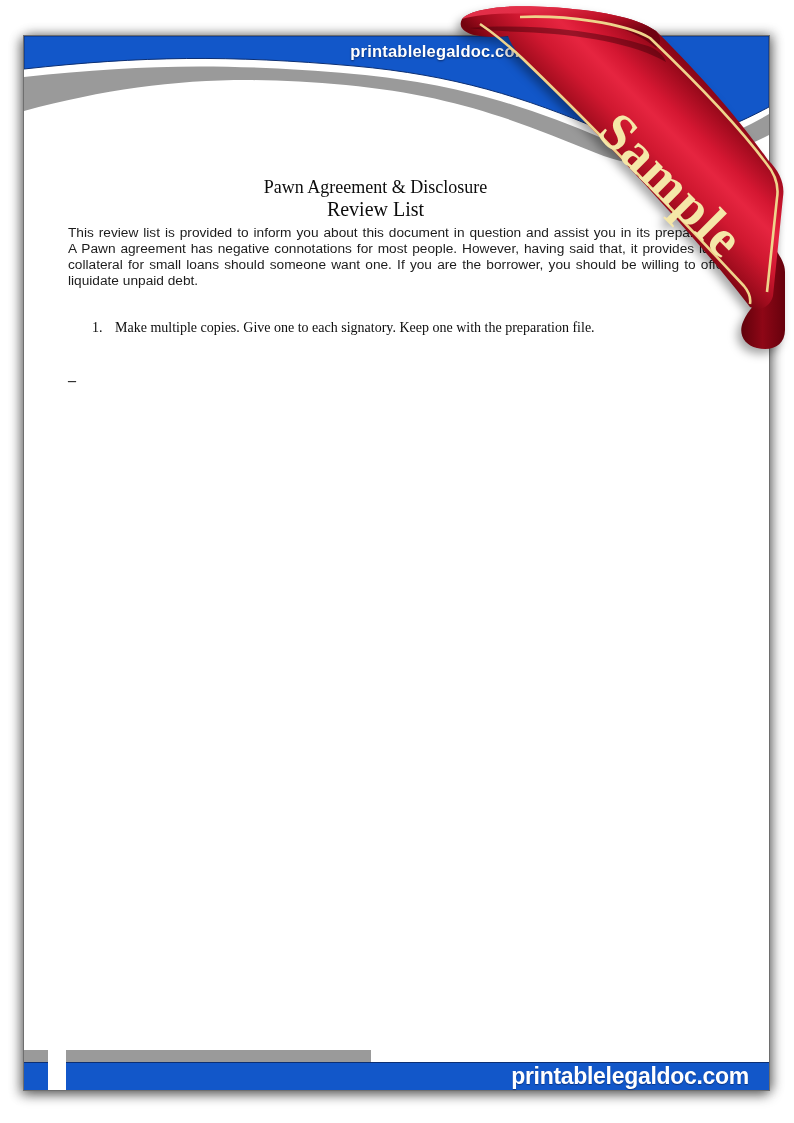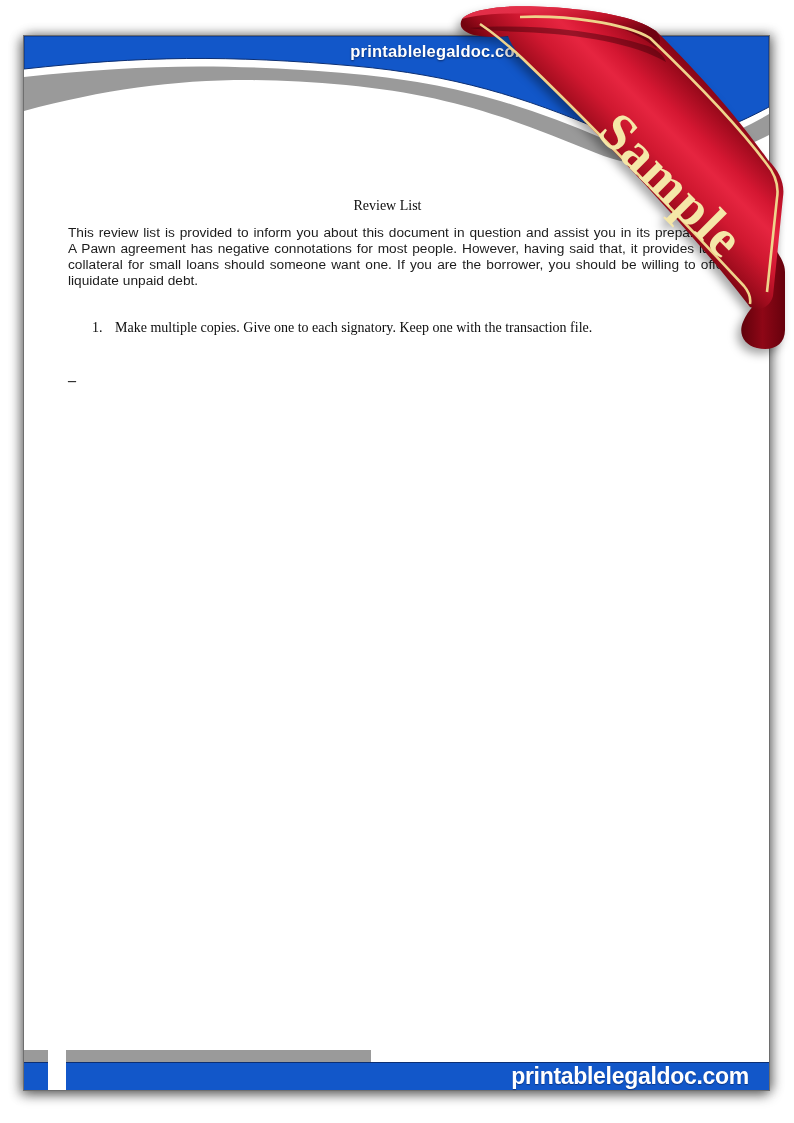--- a/index.html
+++ b/index.html
@@ -35,24 +35,24 @@
   }
 
   
   .doc-title{
     position:absolute;left:0;top:141px;width:703px;
     text-align:center;
     font-family:"Liberation Serif",serif;
     font-size:18px;color:#0c0c0c;
   }
   .doc-subtitle{
-    position:absolute;left:12px;top:162px;width:703px;
+    position:absolute;left:0;top:162px;width:703px;
     text-align:center;
     font-family:"Liberation Serif",serif;
-    font-size:14px;color:#0c0c0c;
+    font-size:20px;color:#0c0c0c;
   }
   .intro{
     position:absolute;left:44px;top:189px;width:660px;
     font-size:13.7px;line-height:16px;color:#1c1c1c;
   }
   .intro .jline{
     white-space:nowrap;
     text-align:justify;
     text-align-last:justify;
     width:660px;overflow:visible;
@@ -123,32 +123,33 @@
                L 745,99 C 728,108 706,117 682,124 C 644,134 606,131 572,117
                C 492,84 427,59 322,49 C 205,38 112,45 0,75 Z"></path>
 
       <path fill="#1257c9" stroke="#0c2f73" stroke-width="1" d="M 0,0 L 745,0 L 745,71 C 728,80 706,91 678,100
                C 640,112 612,108 580,95 C 500,61 430,39 330,30
                C 205,19 118,20 0,33 Z"></path>
     </svg>
 
     <div class="header-site">printablelegaldoc.com</div>
 
+    <div class="doc-title">Pawn Agreement &amp; Disclosure</div>
     <div class="doc-subtitle">Review List</div>
 
     <div class="intro">
       <div class="jline">This review list is provided to inform you about this document in question and assist you in its preparation.</div>
       <div class="jline">A Pawn agreement has negative connotations for most people.  However, having said that, it provides ideal</div>
       <div class="jline">collateral for small loans should someone want one.  If you are the borrower, you should be willing to offer</div>
       <div class="jline last">liquidate unpaid debt.</div>
     </div>
 
     <div class="list-item">
       <span class="num">1.</span>
-      <span>Make multiple copies.  Give one to each signatory.  Keep one with the transaction file.</span>
+      <span>Make multiple copies.  Give one to each signatory.  Keep one with the preparation file.</span>
     </div>
 
     <div class="dash-mark">–</div>
 
     <div class="footer-gray"></div>
     <div class="footer-blue">
       <span class="footer-site">printablelegaldoc.com</span>
     </div>
     <div class="footer-notch"></div>
 

